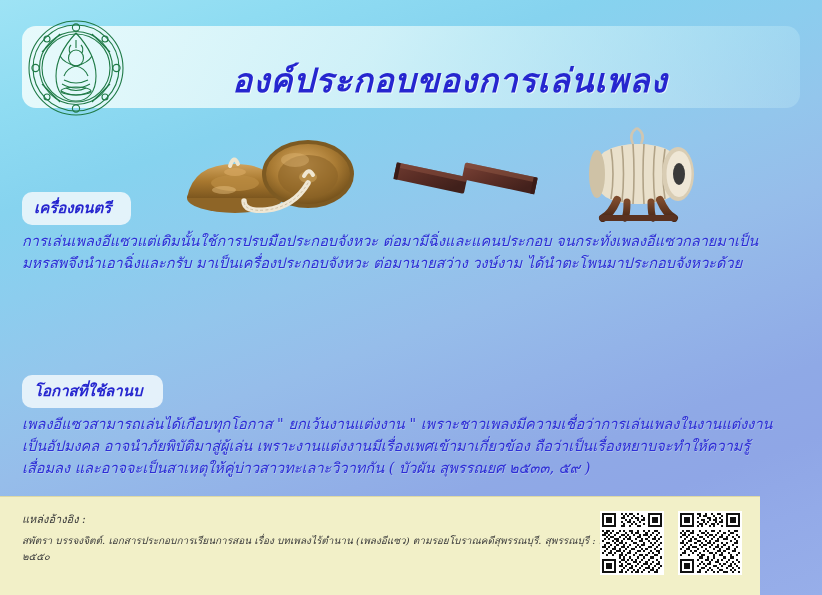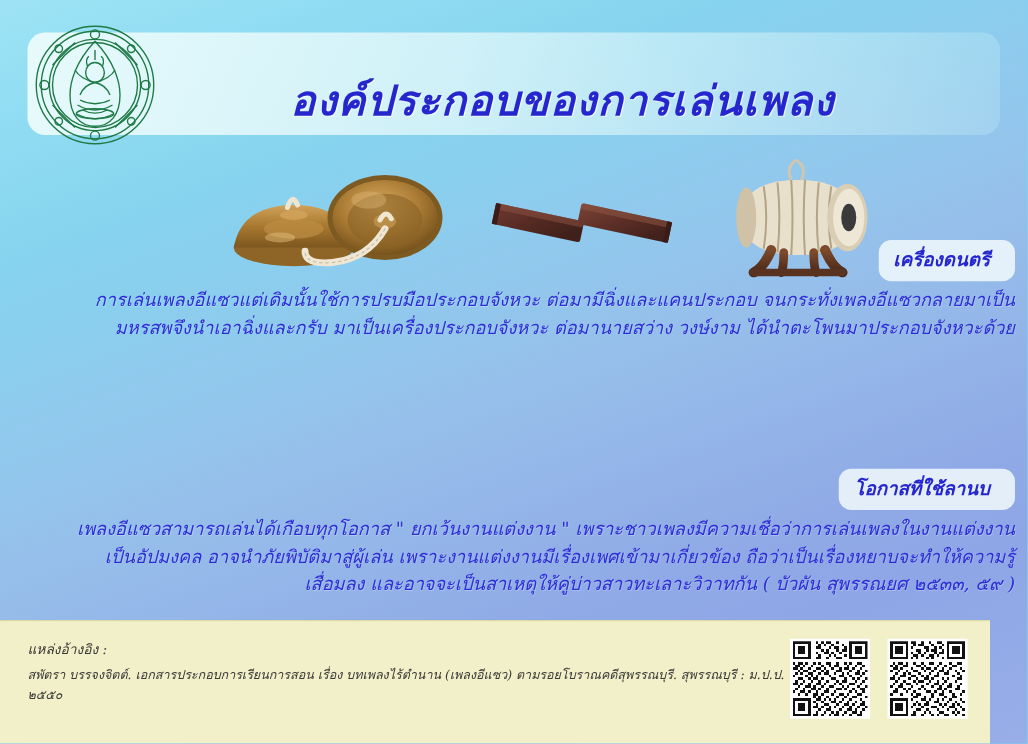--- a/index.html
+++ b/index.html
@@ -87,21 +87,21 @@
 
   
   .krap { left: 392px; top: 22px; width: 150px; height: 78px; }
   .krap svg { display: block; }
 
   
   .taphon { left: 565px; top: 4px; width: 145px; height: 100px; }
   .taphon svg { display: block; }
 
   
-  .section { position: absolute; left: 22px; width: 790px; text-align: right; }
+  .section { position: absolute; left: 22px; width: 790px; }
 
   .sec-label {
     display: inline-block;
     padding: 4px 20px 5px 12px;
     border-radius: 10px;
     background: rgba(239,247,252,0.88);
     font-family: "DejaVu Serif", "Liberation Serif", serif;
     font-style: italic;
     font-weight: bold;
     font-size: 15px;
@@ -122,24 +122,25 @@
 
   #section-1 { top: 192px; }
   #section-2 { top: 285px; }
   #section-3 { top: 375px; }
 
   
   .footer {
     position: absolute;
     left: 0;
     bottom: 0;
-    width: 792px;
+    width: 736px;
     height: 98px;
     background: #f2f0c8;
     border-top: 1px solid #ded9a6;
+    padding-left: 24px;
   }
   .footer-inner {
     position: absolute;
     left: 22px;
     top: 13px;
     width: 620px;
   }
   .ref-heading {
     font-family: "DejaVu Serif", "Liberation Serif", serif;
     font-style: italic;

